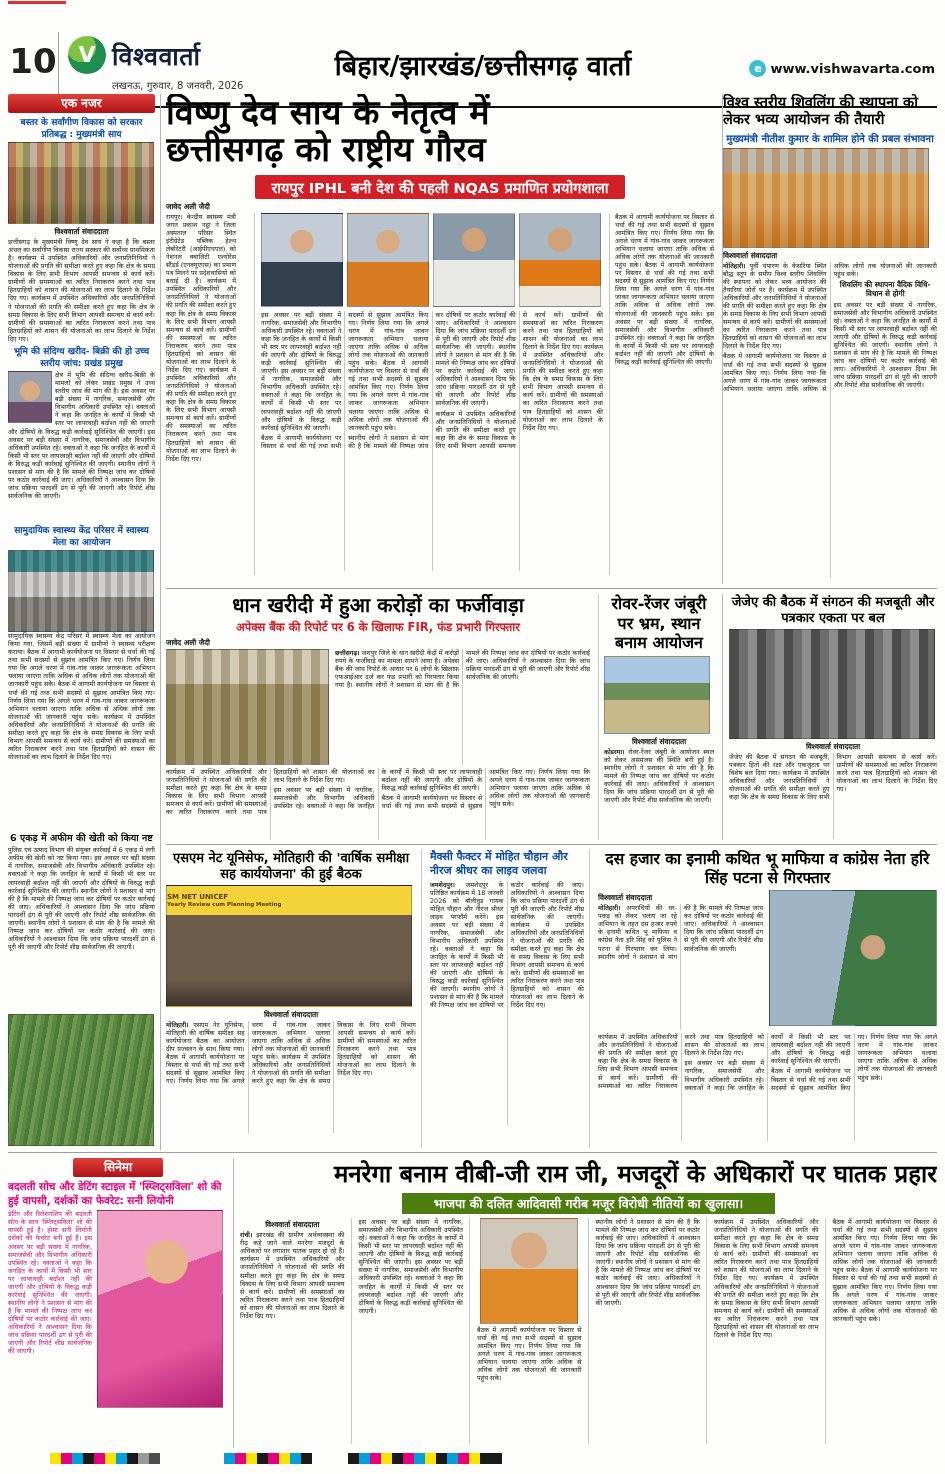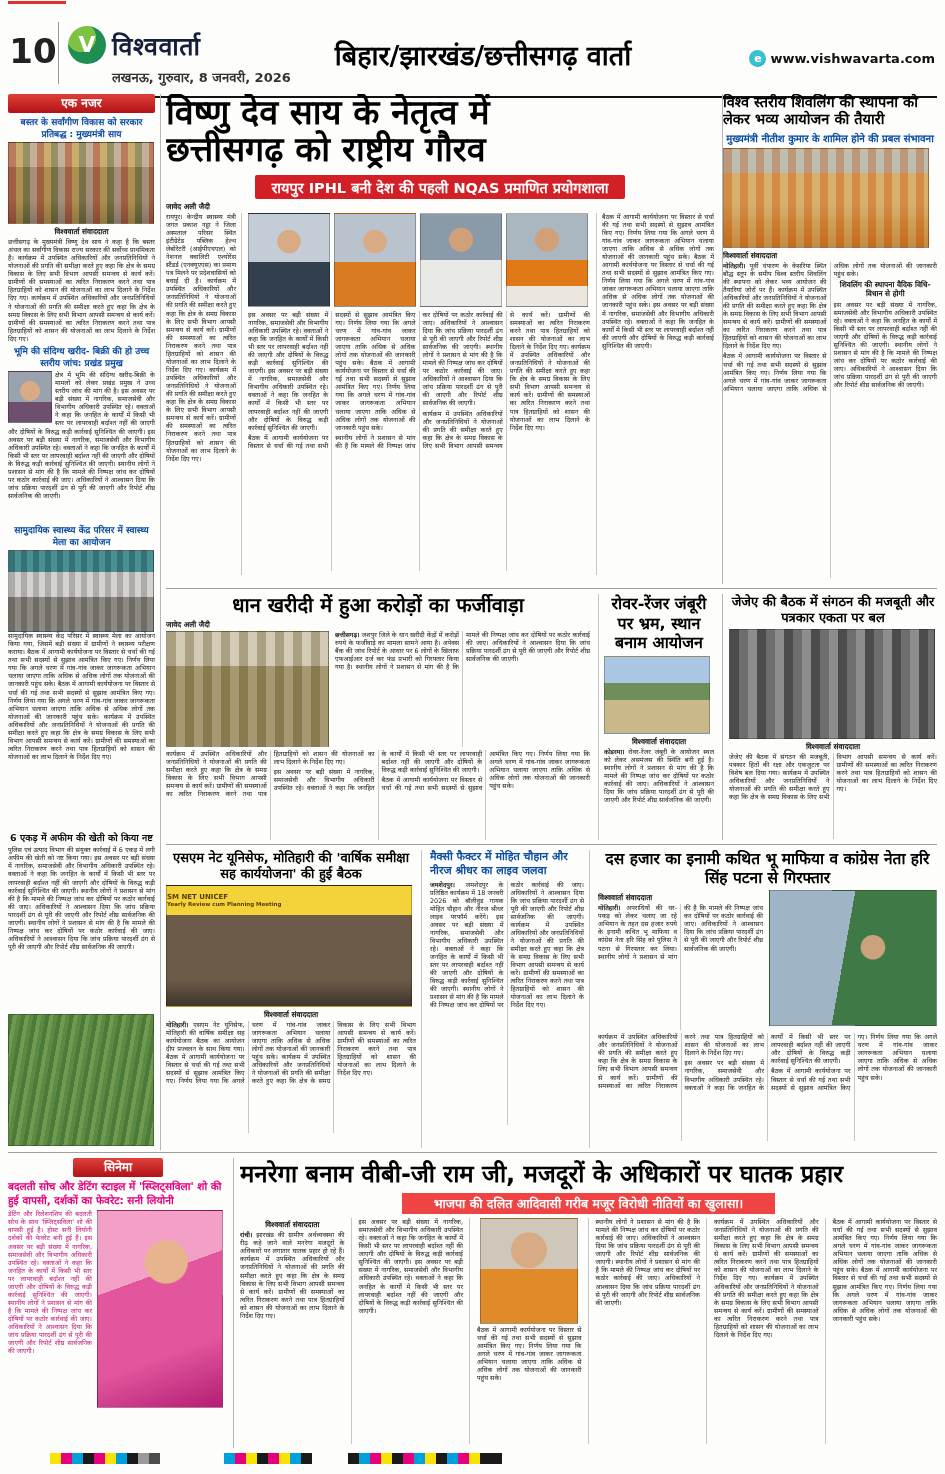--- a/index.html
+++ b/index.html
@@ -1,27 +1,27 @@
 <!DOCTYPE html>
 <html lang="hi"><head>
 <meta charset="utf-8">
 <style>
   html,body{margin:0;padding:0;background:#e8e8e4}
   .page{position:relative;width:945px;height:1474px;background:#fdfdfb;margin:0 auto;
         font-family:"DejaVu Sans","Liberation Sans",sans-serif;color:#1c1c1c;overflow:hidden}
   .art{position:absolute;overflow:hidden}
   
-  .header{position:absolute;left:8px;top:14px;width:929px;height:82px;border-bottom:2px solid #111}
+  .header{position:absolute;left:8px;top:24px;width:929px;height:82px;border-bottom:2px solid #111}
   .reg-top{position:absolute;left:8px;top:1px;width:58px;height:3px;background:#e03131}
   .pageno{position:absolute;left:0;top:8px;width:50px;font-size:34px;font-weight:800;color:#222;border-right:1px solid #9a9a9a;height:62px;line-height:58px;text-align:center}
   .logo{position:absolute;left:60px;top:12px;width:38px;height:38px;border-radius:50%;
         background:radial-gradient(circle at 35% 30%,#7dc242 0 40%,#1e8f4e 41% 75%,#0d6e86 76% 100%);
         color:#fff;font-weight:800;font-size:22px;text-align:center;line-height:38px}
   .paper-name{position:absolute;left:104px;top:14px;font-size:25px;font-weight:800;color:#14203a;letter-spacing:.5px}
-  .dateline{position:absolute;left:104px;top:54px;font-size:13px;color:#333;font-weight:700}
+  .dateline{position:absolute;left:104px;top:54px;font-size:10px;color:#333;font-weight:400}
   .section-title{position:absolute;left:255px;top:22px;width:440px;text-align:center;font-size:27px;font-weight:800;color:#000}
   .website{position:absolute;right:2px;top:36px;font-size:13px;font-weight:800;color:#111;display:flex;align-items:center;gap:4px}
   .globe{width:17px;height:17px;border-radius:50%;background:radial-gradient(circle at 40% 35%,#39c1cf 0 60%,#0d7fa8 100%);color:#fff;font-size:11px;font-weight:800;text-align:center;line-height:17px}
   
   .hline{position:absolute;background:#9f9f9f;height:1px}
   
   .tagbar{height:19px;color:#fff;font-weight:800;font-size:12px;text-align:center;line-height:19px;border-radius:2px;margin-bottom:3px}
   .red{background:linear-gradient(180deg,#e04038,#b01218)}
   .hl-blue{color:#0d4ea3;font-weight:700;font-size:9px;line-height:1.28;margin:4px 0 2px;text-align:center}
   .hl-sm-black{color:#111;font-weight:800;font-size:9.5px;line-height:1.28;margin:4px 0 2px;text-align:center}
@@ -57,23 +57,23 @@
   .h-lead{font-size:34px;font-weight:800;line-height:1.1;color:#000;margin:0}
   .kicker-wrap{text-align:center;margin:6px 0 2px}
   .kicker{display:inline-block;background:#d32027;color:#fff;font-size:14.5px;font-weight:800;padding:2px 16px;border-radius:2px}
   .h-mid{font-size:20px;font-weight:800;text-align:center;line-height:1.15;margin:0 0 2px;color:#000}
   .red-sub{color:#d32027;font-weight:800;font-size:11.5px;text-align:center;margin:2px 0 3px}
   .h-right{font-size:14.5px;font-weight:800;line-height:1.2;margin:0 0 2px;color:#000}
   .blue-sub{color:#0d4ea3;font-weight:800;font-size:10px;text-align:center;margin:1px 0 3px}
   .h-sec{font-size:13px;font-weight:800;line-height:1.22;text-align:center;margin:0 0 3px;color:#000}
   .h-blue-sec{font-size:11px;font-weight:800;line-height:1.25;text-align:left;margin:0 0 3px;color:#0d4ea3}
   .h-big2{font-size:15.5px;font-weight:800;line-height:1.2;text-align:center;margin:0 0 3px;color:#000}
-  .h-manrega{font-size:24px;font-weight:800;text-align:left;margin:0;color:#000}
+  .h-manrega{font-size:24px;font-weight:800;text-align:right;margin:0;color:#000}
   .blackbar-wrap{text-align:center;margin:4px 0}
-  .blackbar{display:inline-block;background:#ef4444;color:#fff;font-size:12.5px;font-weight:800;padding:2px 32px}
+  .blackbar{display:inline-block;background:#4d7c0f;color:#fff;font-size:12.5px;font-weight:800;padding:2px 32px}
   .h-cinema{color:#e5007d;font-weight:800;font-size:10.5px;line-height:1.3;margin:3px 0}
   .pinktext{color:#c2187c}
   .mcolwrap{display:flex;gap:7px}
   .mcol{flex:1;border-right:1px solid #c7c7c7;padding-right:6px}
   .mcol:last-child{border-right:none;padding-right:0}
   
   .print-strip{position:absolute;left:8px;top:1452px;width:929px;height:13px;display:flex;align-items:center}
   .pm-group{display:flex}
   .pm{width:11px;height:11px;display:inline-block}
 </style>
@@ -125,21 +125,21 @@
   </aside>
 
   <section class="art" style="left:166px;top:94px;width:548px;height:490px">
     <h1 class="h-lead">
       <span>विष्णु देव साय के नेतृत्व में</span><br>
       <span>छत्तीसगढ़ को राष्ट्रीय गौरव</span>
     </h1>
     <div class="kicker-wrap"><span class="kicker">रायपुर IPHL बनी देश की पहली NQAS प्रमाणित प्रयोगशाला</span></div>
     <div class="by">जावेद अली जैदी</div>
     <div style="display:flex;gap:6px">
-      <div class="body" style="width:70px;height:362px;border-right:1px solid #c7c7c7;padding-right:5px">
+      <div class="body" style="width:70px;height:362px;border-right:1px solid #c7c7c7;padding-right:18px">
         <p><span>रायपुर। केन्द्रीय स्वास्थ्य मंत्री जगत प्रकाश नड्डा ने जिला अस्पताल परिसर स्थित इंटीग्रेटेड पब्लिक हेल्थ लेबोरेटरी (आईपीएचएल) को नेशनल क्वालिटी एश्योरेंस स्टैंडर्ड (एनक्यूएएस) का प्रमाण पत्र मिलने पर प्रदेशवासियों को बधाई दी है।</span> <span>कार्यक्रम में उपस्थित अधिकारियों और जनप्रतिनिधियों ने योजनाओं की प्रगति की समीक्षा करते हुए कहा कि क्षेत्र के समग्र विकास के लिए सभी विभाग आपसी समन्वय से कार्य करें। ग्रामीणों की समस्याओं का त्वरित निराकरण करने तथा पात्र हितग्राहियों को शासन की योजनाओं का लाभ दिलाने के निर्देश दिए गए। कार्यक्रम में उपस्थित अधिकारियों और जनप्रतिनिधियों ने योजनाओं की प्रगति की समीक्षा करते हुए कहा कि क्षेत्र के समग्र विकास के लिए सभी विभाग आपसी समन्वय से कार्य करें। ग्रामीणों की समस्याओं का त्वरित निराकरण करने तथा पात्र हितग्राहियों को शासन की योजनाओं का लाभ दिलाने के निर्देश दिए गए।</span></p>
       </div>
       <div style="width:342px">
         <div style="display:flex;gap:4px;margin-bottom:4px">
           <div class="ph ph-min1" style="width:82px;height:94px"></div>
           <div class="ph ph-min2" style="width:82px;height:94px"></div>
           <div class="ph ph-min3" style="width:82px;height:94px"></div>
           <div class="ph ph-min4" style="width:82px;height:94px"></div>
         </div>
         <div class="body cols c4" style="height:260px">
@@ -165,20 +165,21 @@
       <p><span>बैठक में आगामी कार्ययोजना पर विस्तार से चर्चा की गई तथा सभी सदस्यों से सुझाव आमंत्रित किए गए। निर्णय लिया गया कि अगले चरण में गांव-गांव जाकर जागरूकता अभियान चलाया जाएगा ताकि अधिक से अधिक लोगों तक योजनाओं की जानकारी पहुंच सके।</span></p>
       <p class="insub">शिवलिंग की स्थापना वैदिक विधि-विधान से होगी</p>
       <p><span>इस अवसर पर बड़ी संख्या में नागरिक, समाजसेवी और विभागीय अधिकारी उपस्थित रहे। वक्ताओं ने कहा कि जनहित के कार्यों में किसी भी स्तर पर लापरवाही बर्दाश्त नहीं की जाएगी और दोषियों के विरुद्ध कड़ी कार्रवाई सुनिश्चित की जाएगी।</span> <span>स्थानीय लोगों ने प्रशासन से मांग की है कि मामले की निष्पक्ष जांच कर दोषियों पर कठोर कार्रवाई की जाए। अधिकारियों ने आश्वासन दिया कि जांच प्रक्रिया पारदर्शी ढंग से पूरी की जाएगी और रिपोर्ट शीघ्र सार्वजनिक की जाएगी।</span></p>
     </div>
   </section>
 
   <div class="hline" style="left:166px;top:588px;width:771px"></div>
 
   <section class="art" style="left:166px;top:594px;width:424px;height:246px">
     <h2 class="h-mid">धान खरीदी में हुआ करोड़ों का फर्जीवाड़ा</h2>
+    <div class="red-sub">अपेक्स बैंक की रिपोर्ट पर 6 के खिलाफ FIR, फंड प्रभारी गिरफ्तार</div>
     <div class="by">जावेद अली जैदी</div>
     <div style="display:flex;gap:6px;margin-bottom:3px">
       <div class="ph ph-dhan" style="width:163px;height:116px;flex:none"></div>
       <div class="body cols c2" style="height:116px;flex:1">
         <p><b class="loc">छत्तीसगढ़।</b> <span>जशपुर जिले के धान खरीदी केंद्रों में करोड़ों रुपये के फर्जीवाड़े का मामला सामने आया है। अपेक्स बैंक की जांच रिपोर्ट के आधार पर 6 लोगों के खिलाफ एफआईआर दर्ज कर फंड प्रभारी को गिरफ्तार किया गया है।</span> <span>स्थानीय लोगों ने प्रशासन से मांग की है कि मामले की निष्पक्ष जांच कर दोषियों पर कठोर कार्रवाई की जाए। अधिकारियों ने आश्वासन दिया कि जांच प्रक्रिया पारदर्शी ढंग से पूरी की जाएगी और रिपोर्ट शीघ्र सार्वजनिक की जाएगी।</span></p>
       </div>
     </div>
     <div class="body cols c4" style="height:92px">
       <p><span>कार्यक्रम में उपस्थित अधिकारियों और जनप्रतिनिधियों ने योजनाओं की प्रगति की समीक्षा करते हुए कहा कि क्षेत्र के समग्र विकास के लिए सभी विभाग आपसी समन्वय से कार्य करें। ग्रामीणों की समस्याओं का त्वरित निराकरण करने तथा पात्र हितग्राहियों को शासन की योजनाओं का लाभ दिलाने के निर्देश दिए गए।</span></p>
       <p><span>इस अवसर पर बड़ी संख्या में नागरिक, समाजसेवी और विभागीय अधिकारी उपस्थित रहे। वक्ताओं ने कहा कि जनहित के कार्यों में किसी भी स्तर पर लापरवाही बर्दाश्त नहीं की जाएगी और दोषियों के विरुद्ध कड़ी कार्रवाई सुनिश्चित की जाएगी।</span></p>

